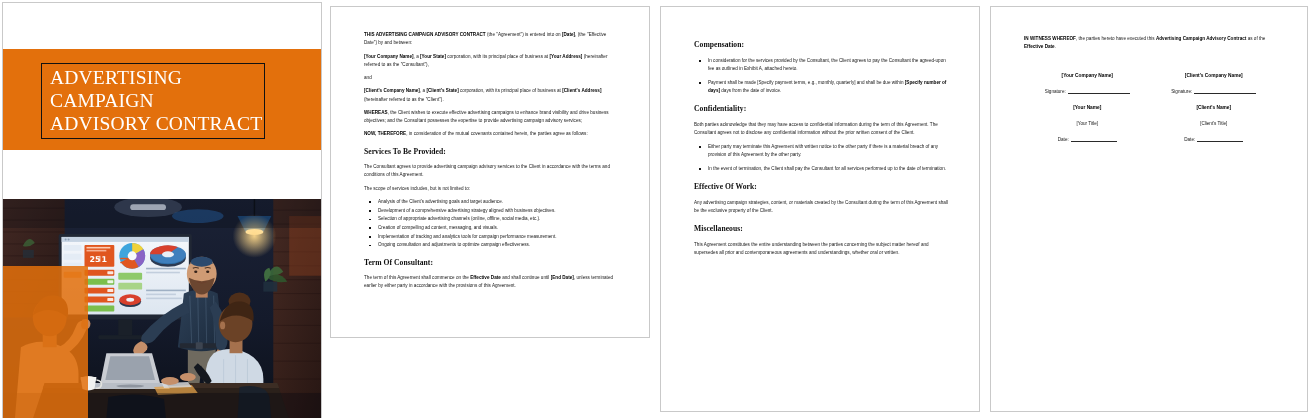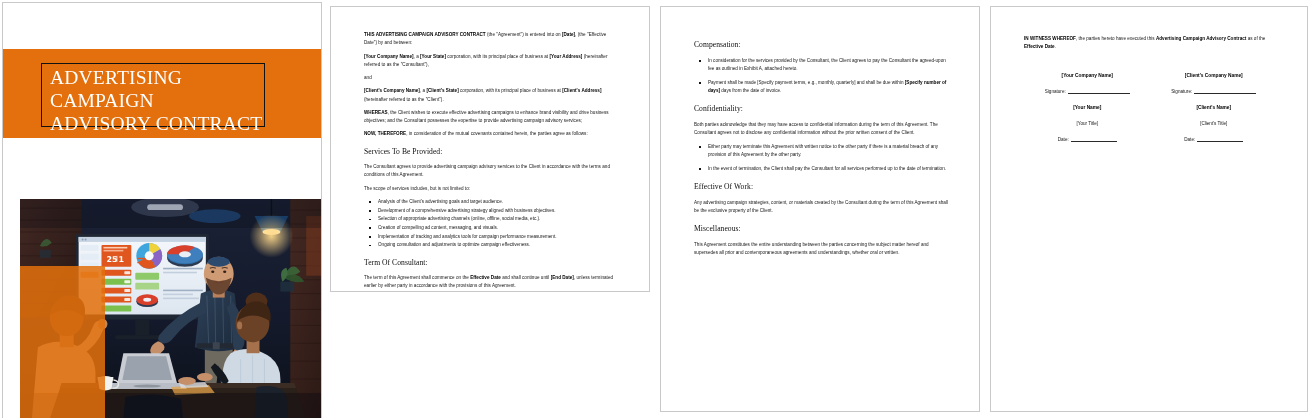--- a/index.html
+++ b/index.html
@@ -35,21 +35,21 @@
     top: 2px;
     width: 320px;
     height: 416px;
     border-bottom: none;
   }
   .cover-band {
     position: absolute;
     left: 0;
     top: 46px;
     width: 100%;
-    height: 89px;
+    height: 101px;
     background: #e3700c;
   }
   .cover-title-box {
     position: absolute;
     left: 38px;
     top: 14px;
     right: 56px;
     bottom: 11px;
     border: 1.6px solid #111111;
     box-sizing: border-box;
@@ -62,39 +62,39 @@
     color: #ffffff;
     font-family: "Liberation Serif", serif;
     font-size: 19.5px;
     line-height: 1.17;
     letter-spacing: 0.2px;
     white-space: pre-line;
   }
 
   .cover-photo {
     position: absolute;
-    left: 17px;
+    left: 0;
     top: 196px;
     width: 100%;
     bottom: 0;
     overflow: hidden;
     background: #13182a;
   }
   .photo-svg { display: block; width: 100%; height: 100%; }
   .cover-overlay {
     position: absolute;
     left: 0;
     bottom: 0;
     width: 85px;
     height: 152px;
     background: rgba(227, 112, 12, 0.86);
   }
 
   
-  #page-terms   { left: 330px;  top: 6px; width: 320px; height: 286px; }
+  #page-terms   { left: 330px;  top: 6px; width: 320px; height: 332px; }
   #page-clauses { left: 660px;  top: 6px; width: 320px; height: 406px; }
   #page-signing { left: 990px;  top: 6px; width: 318px; height: 406px; }
 
   .page-inner {
     position: absolute;
     left: 33px;
     right: 30px;
     top: 24px;
     bottom: 10px;
   }
@@ -107,21 +107,21 @@
     color: #161616;
     margin: 0 0 5.2px 0;
     text-align: left;
     letter-spacing: 0.02px;
   }
   .body-text b { font-weight: 700; color: #000000; }
 
   h2.section-head {
     font-family: "Liberation Serif", serif;
     font-size: 7.6px;
-    font-weight: 400;
+    font-weight: 700;
     color: #0d0d0d;
     margin: 8px 0 7.5px 0;
     letter-spacing: 0.05px;
   }
   #page-clauses h2.section-head { margin: 9px 0 8px 0; }
 
   ul.bullets {
     list-style: none;
     margin: 0 0 5px 0;
     padding: 0;

